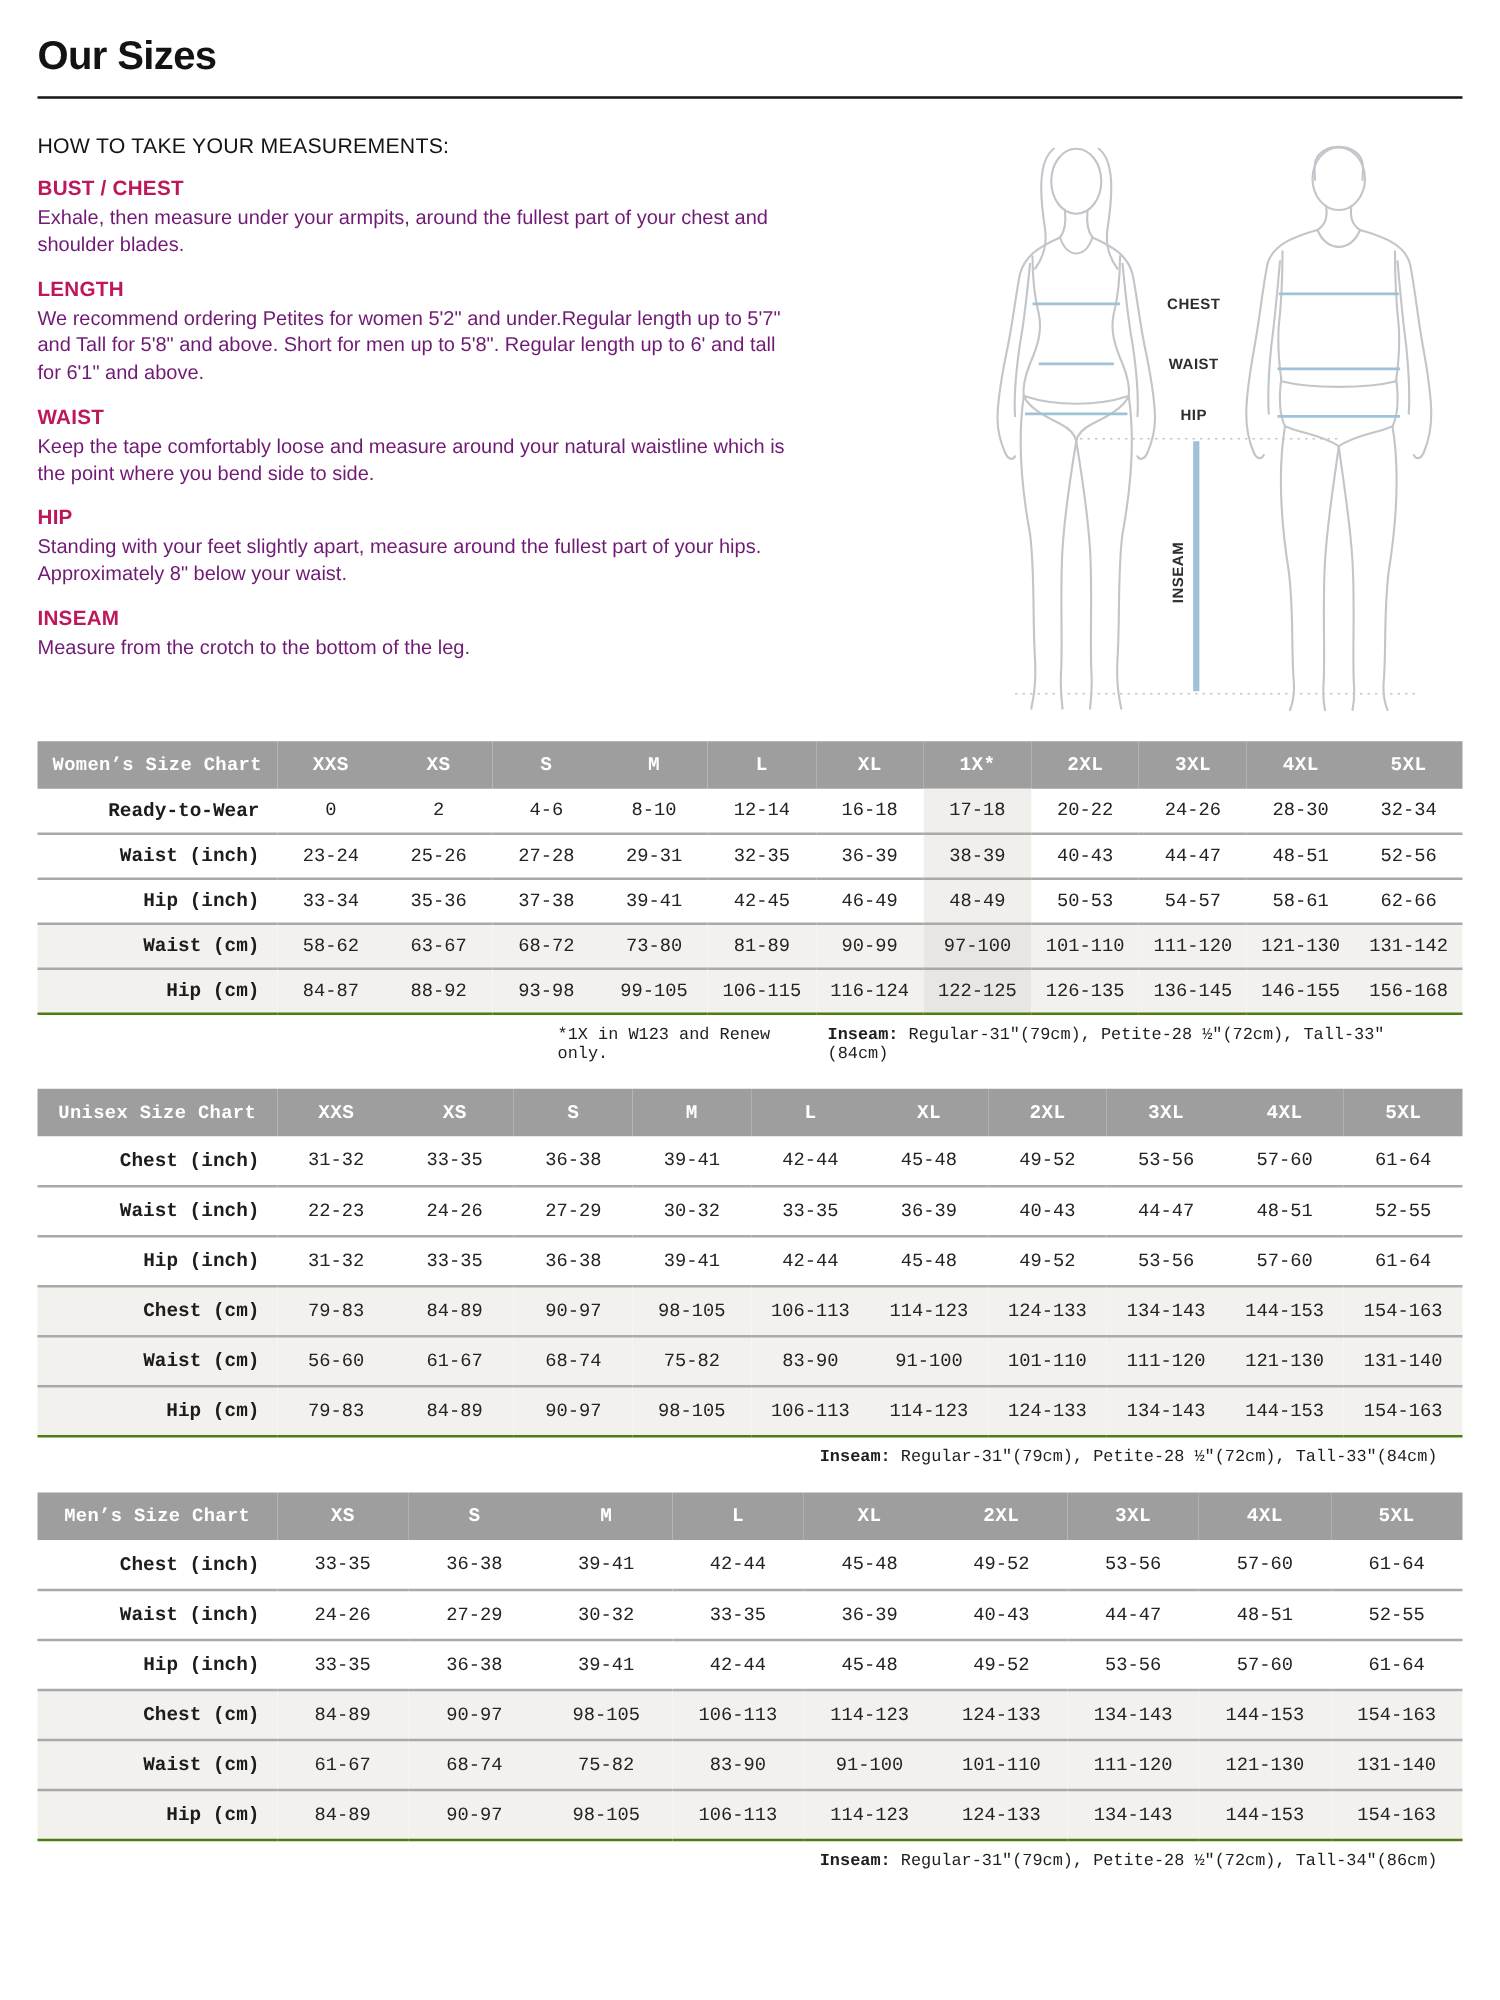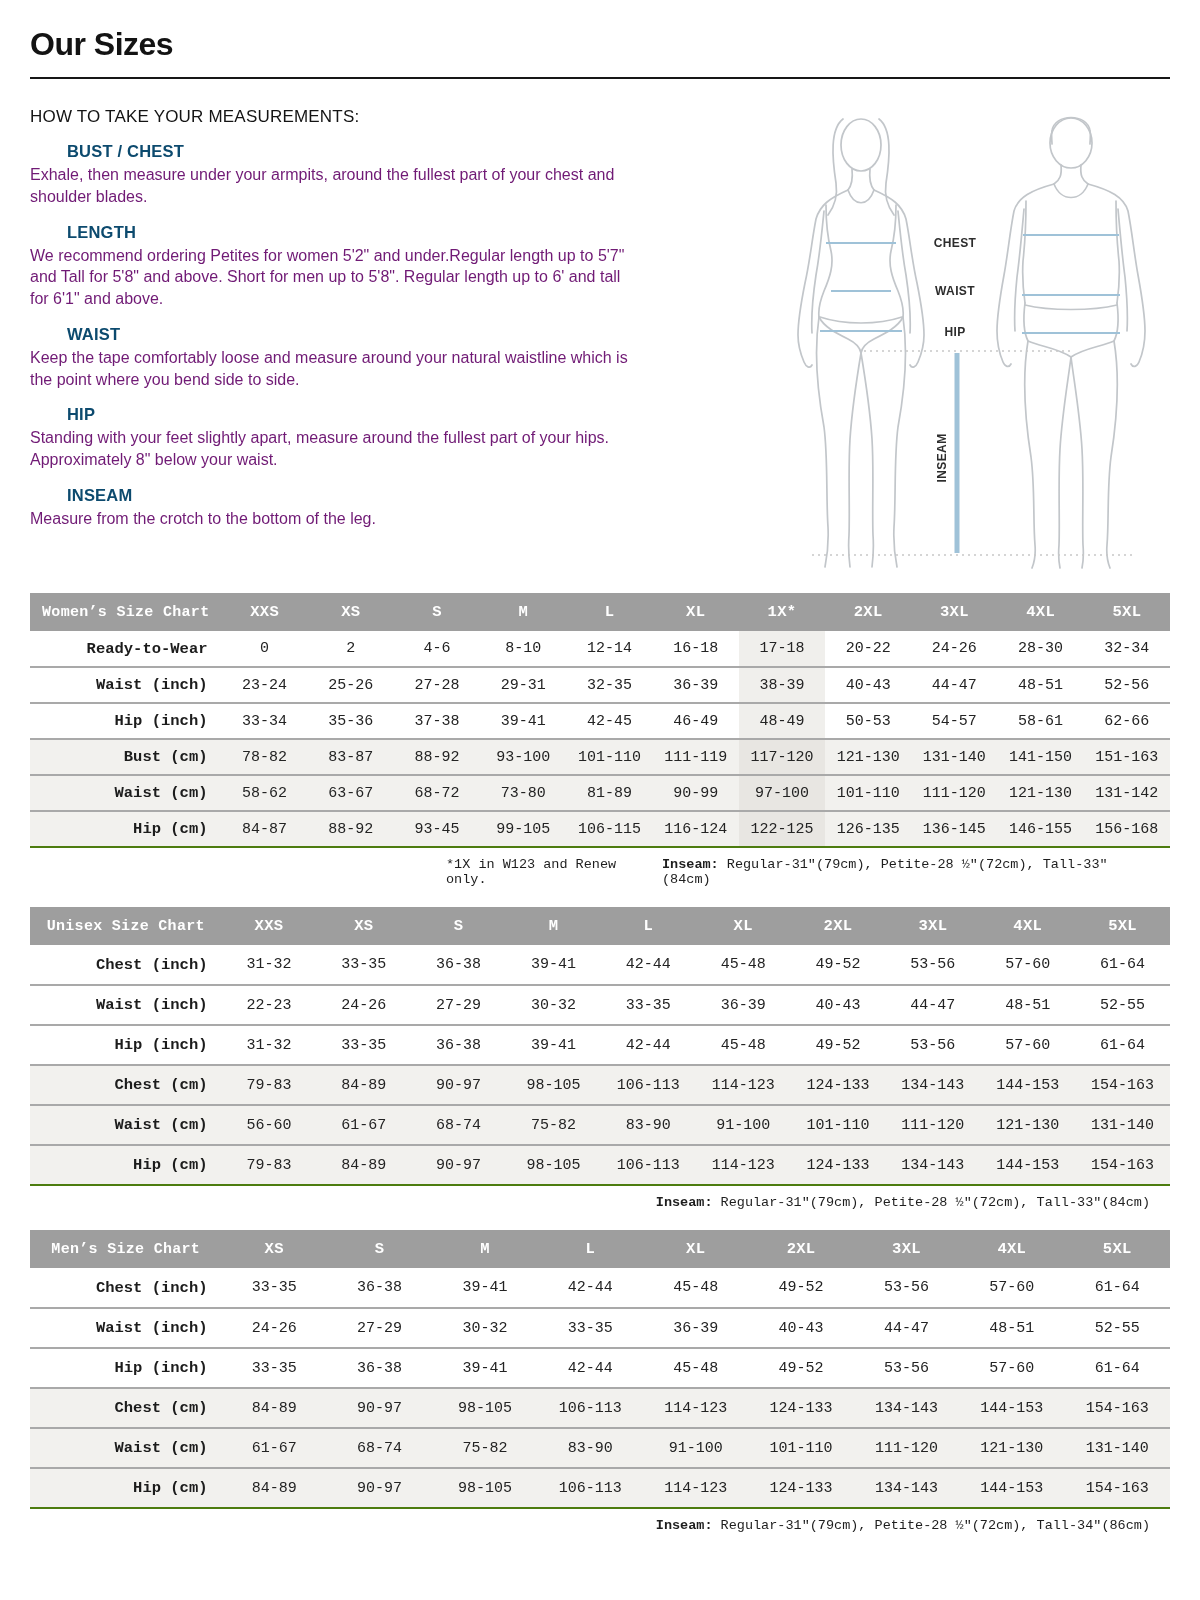--- a/index.html
+++ b/index.html
@@ -16,21 +16,21 @@
     font-size:32px; font-weight:800; letter-spacing:-0.5px;
     color:#131313; margin:26px 0 14px;
   }
   .title-rule { border:none; height:2px; background:#161616; margin:0 0 26px; }
 
   
   .top { display:flex; align-items:flex-start; }
   .guide { flex:1 1 auto; padding-top:2px; }
   .guide-heading { font-size:17px; font-weight:400; color:#141414; letter-spacing:.2px; margin-bottom:4px; }
   .guide-section { margin-top:15px; }
-  .guide-section h3 { font-size:16.5px; font-weight:700; color:#0c4a6e; letter-spacing:.2px; margin-bottom:3px;margin-left:37px; }
+  .guide-section h3 { font-size:16.5px; font-weight:700; color:#be185d; letter-spacing:.2px; margin-bottom:3px; }
   .guide-section p { font-size:16px; line-height:1.36; color:#701a75; max-width:600px; }
 
   .figure-wrap { width:406px; flex:0 0 406px; margin-top:0; }
   .figure-wrap svg { display:block; }
   .fig-label { font-size:12px; font-weight:700; fill:#2d2d2d; letter-spacing:.4px; }
 
   
   .table-section { margin-top:16px;font-family:Liberation Mono, monospace; }
   .table-section + .table-section { margin-top:6px; }
   .size-table {
@@ -235,52 +235,38 @@
               <td>39-41</td>
               <td>42-45</td>
               <td>46-49</td>
               <td class="hl">48-49</td>
               <td>50-53</td>
               <td>54-57</td>
               <td>58-61</td>
               <td>62-66</td>
             </tr>
             <tr class="shaded">
-              <th class="row-label">Bust (cm)</th>
-              <td>78-82</td>
-              <td>83-87</td>
-              <td>88-92</td>
-              <td>93-100</td>
-              <td>101-110</td>
-              <td>111-119</td>
-              <td class="hl">117-120</td>
-              <td>121-130</td>
-              <td>131-140</td>
-              <td>141-150</td>
-              <td>151-163</td>
-            </tr>
-            <tr class="shaded">
               <th class="row-label">Waist (cm)</th>
               <td>58-62</td>
               <td>63-67</td>
               <td>68-72</td>
               <td>73-80</td>
               <td>81-89</td>
               <td>90-99</td>
               <td class="hl">97-100</td>
               <td>101-110</td>
               <td>111-120</td>
               <td>121-130</td>
               <td>131-142</td>
             </tr>
             <tr class="shaded">
               <th class="row-label">Hip (cm)</th>
               <td>84-87</td>
               <td>88-92</td>
-              <td>93-45</td>
+              <td>93-98</td>
               <td>99-105</td>
               <td>106-115</td>
               <td>116-124</td>
               <td class="hl">122-125</td>
               <td>126-135</td>
               <td>136-145</td>
               <td>146-155</td>
               <td>156-168</td>
             </tr>
           </tbody>

